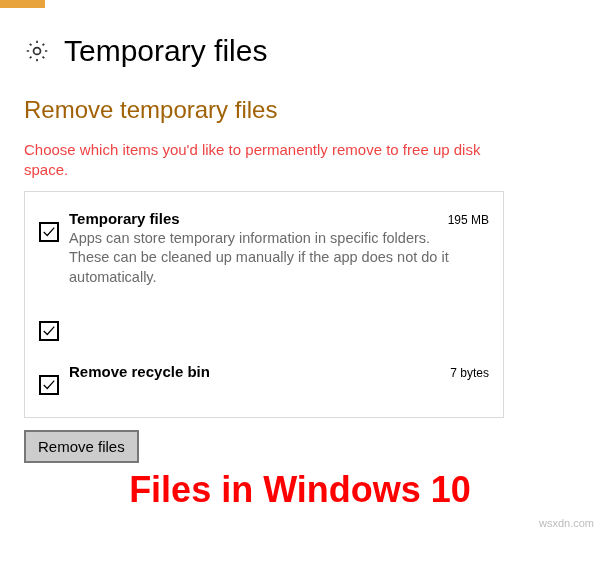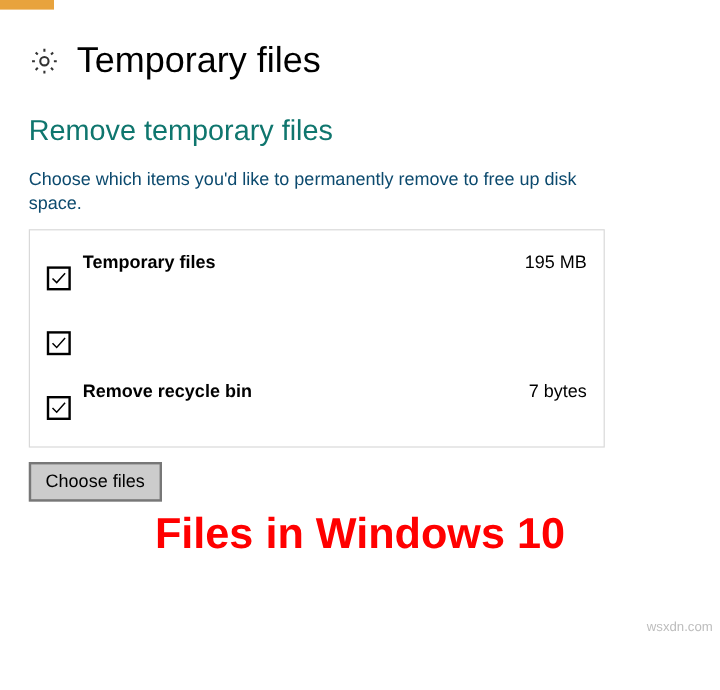--- a/index.html
+++ b/index.html
@@ -35,25 +35,25 @@
   }
   .page-title {
     font-size: 30px;
     font-weight: 400;
     color: #000;
   }
   .section-title {
     font-size: 24px;
     font-weight: 400;
     margin: 0 0 16px 0;
-    color: #0f766e;
+    color: #a16207;
   }
   .section-desc {
     font-size: 15px;
-    color: #0c4a6e;
+    color: #ef4444;
     margin: 0 0 10px 0;
     line-height: 1.35;
     max-width: 460px;
   }
   .items-box {
     border: 1px solid #d9d9d9;
     background: #fff;
     padding: 12px 14px 18px 14px;
     width: 480px;
   }
@@ -82,21 +82,21 @@
     display: flex;
     justify-content: space-between;
     align-items: baseline;
   }
   .item-title {
     font-weight: 700;
     font-size: 15px;
     color: #000;
   }
   .item-size {
-    font-size: 15px;
+    font-size: 12px;
     color: #000;
   }
   .item-desc {
     font-size: 14.5px;
     color: #6b6b6b;
     line-height: 1.35;
     margin-top: 2px;
     max-width: 400px;
   }
   .remove-btn {
@@ -152,20 +152,21 @@
       <div class="checkbox">
         <svg viewBox="0 0 16 16">
             <path d="M2 8 L6 12 L14 3" stroke="#000" stroke-width="1.4" fill="none"></path>
           </svg>
       </div>
       <div class="item-body">
         <div class="item-head">
           <span class="item-title">Temporary files</span>
           <span class="item-size">195 MB</span>
         </div>
+        <div class="item-desc">Apps can store temporary information in specific folders. These can be cleaned up manually if the app does not do it automatically.</div>
       </div>
     </div>
 
     <div class="item">
       <div class="checkbox">
         <svg viewBox="0 0 16 16">
             <path d="M2 8 L6 12 L14 3" stroke="#000" stroke-width="1.4" fill="none"></path>
           </svg>
       </div>
       <div class="item-body">
@@ -181,21 +182,21 @@
       <div class="item-body">
         <div class="item-head">
           <span class="item-title">Remove recycle bin</span>
           <span class="item-size">7 bytes</span>
         </div>
       </div>
     </div>
 
   </div>
 
-  <button class="remove-btn">Choose files</button>
+  <button class="remove-btn">Remove files</button>
 
 </div>
 
 <div class="banner">
   <div>Files in Windows 10</div>
 </div>
 
 <div class="watermark">wsxdn.com</div>
 
 </body></html>

